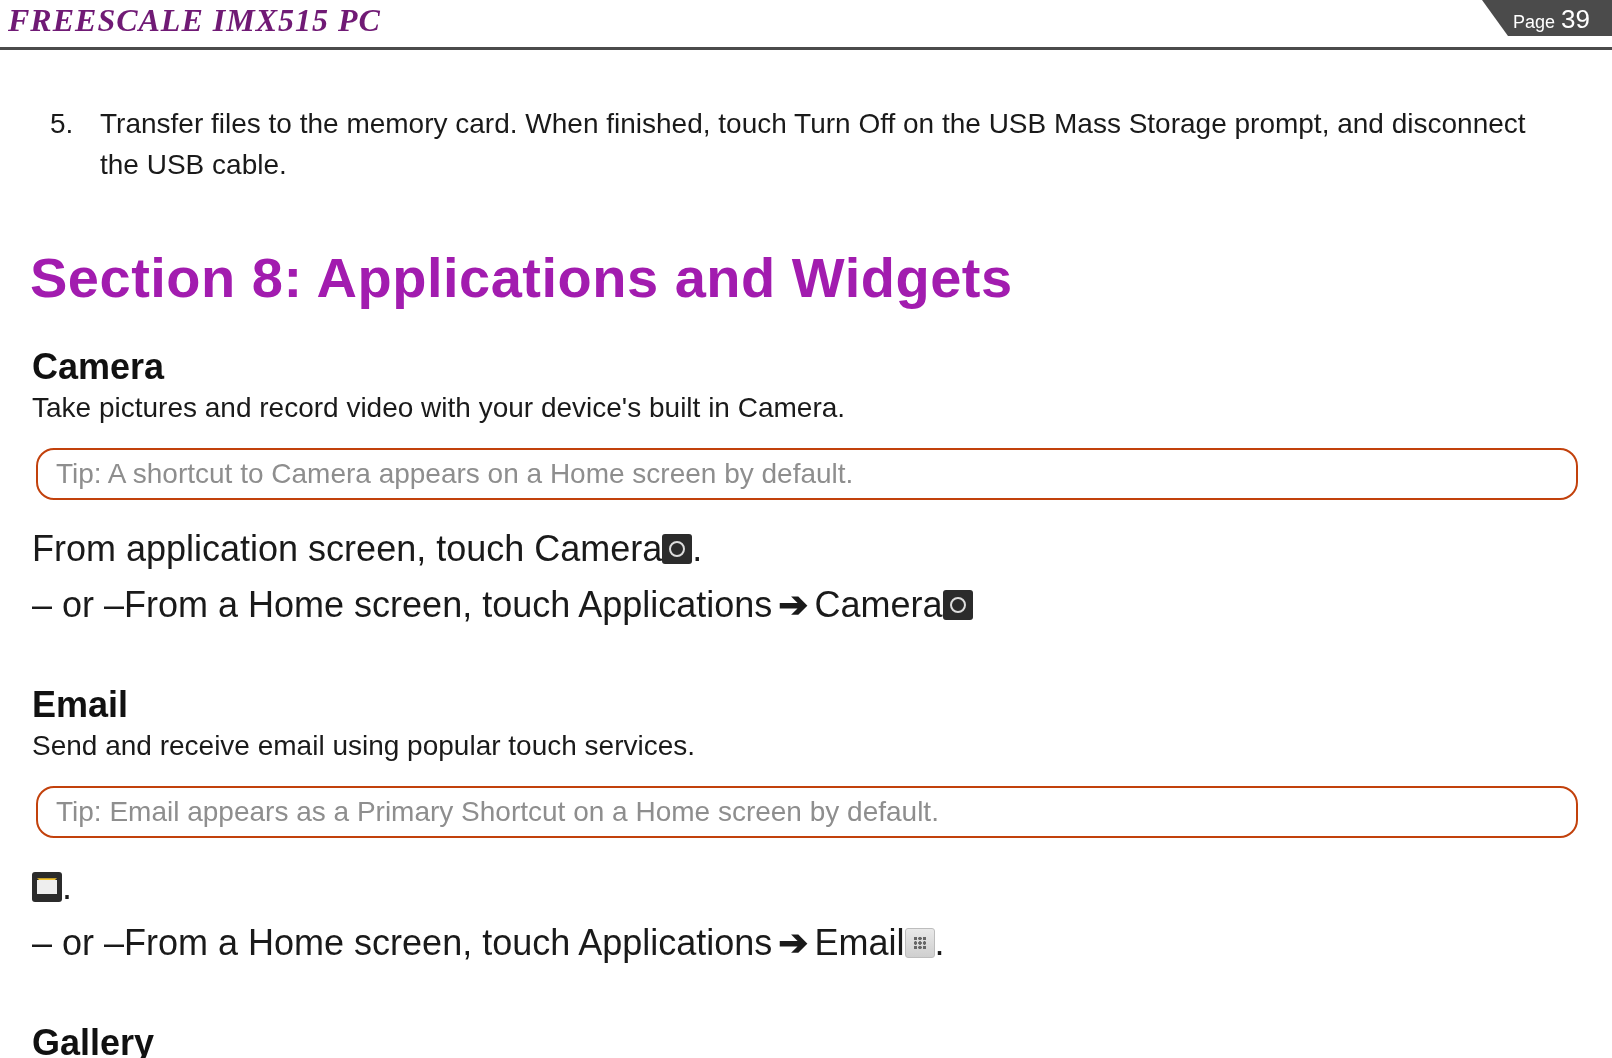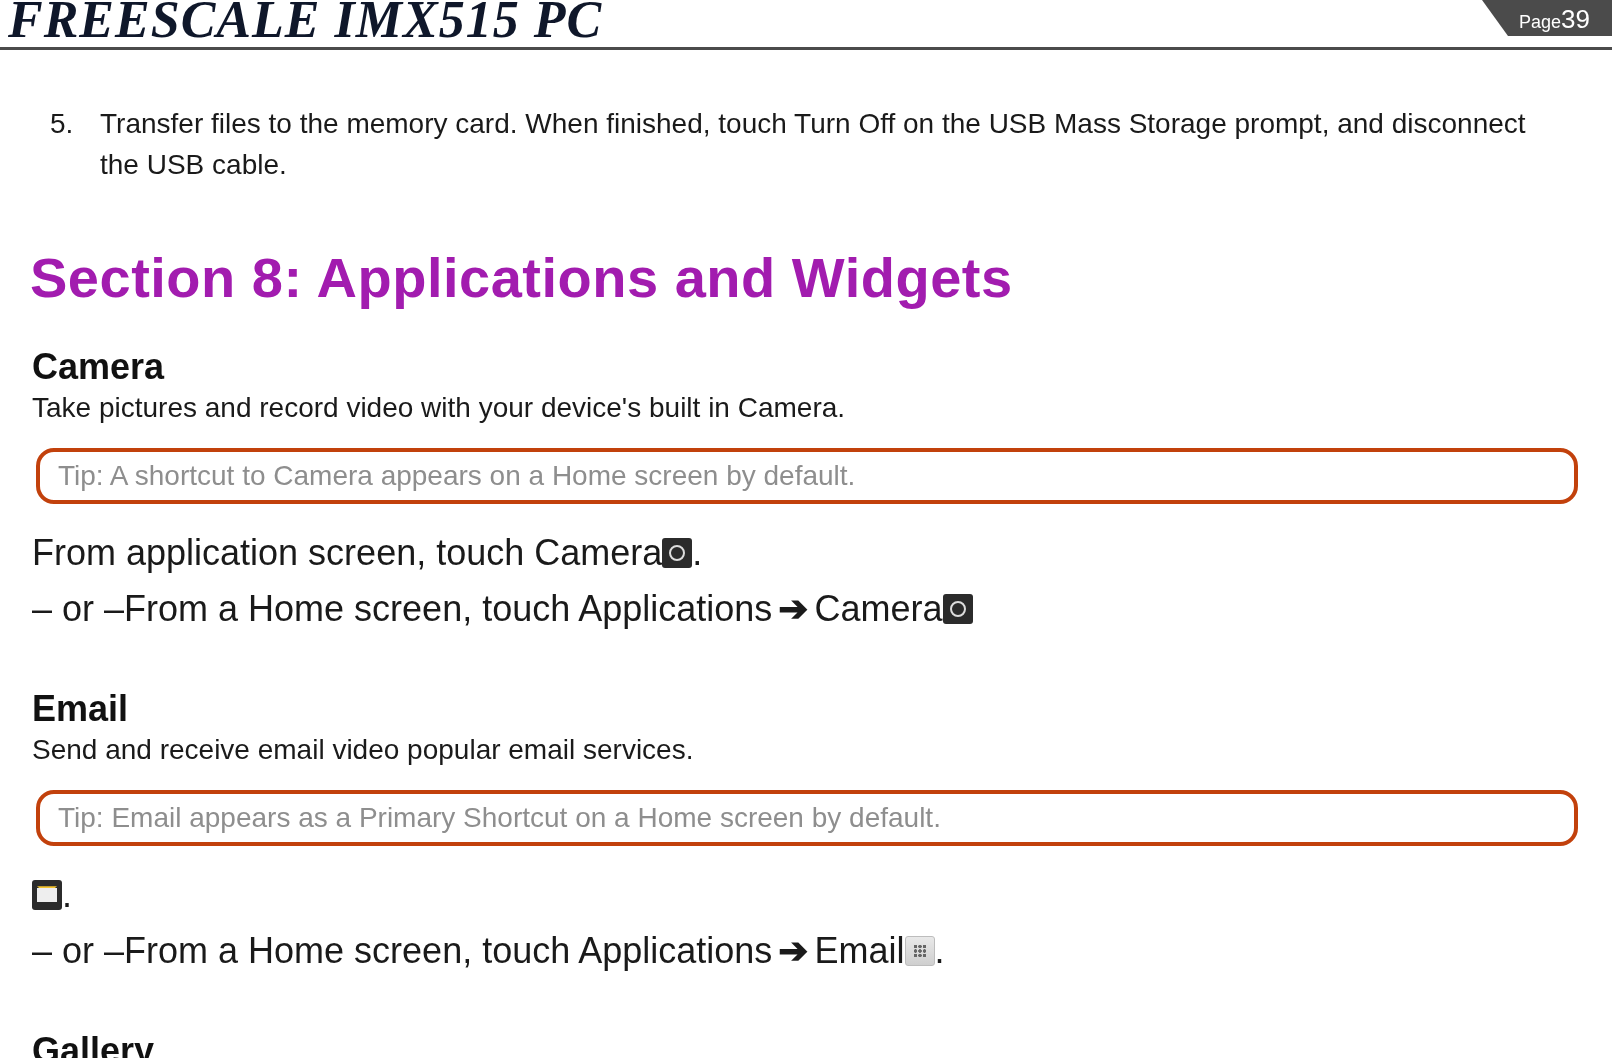--- a/index.html
+++ b/index.html
@@ -16,22 +16,22 @@
     height: 1058px;
   }
   .header {
     position: relative;
     height: 44px;
   }
   .header-title {
     font-family: "Times New Roman", Times, serif;
     font-style: italic;
     font-weight: 700;
-    font-size: 52px;
-    color: #0f172a;
+    font-size: 32px;
+    color: #701a75;
     letter-spacing: 1px;
     padding-left: 8px;
     line-height: 40px;
   }
   .header-rule {
     position: absolute;
     left: 0; right: 0;
     bottom: -6px;
     height: 3px;
     background: #4b4b4b;
@@ -40,21 +40,21 @@
     position: absolute;
     right: 0; top: 0;
     width: 130px; height: 36px;
   }
   .page-tab svg { position: absolute; inset: 0; }
   .page-tab-text {
     position: absolute;
     right: 22px; top: 4px;
     color: #fff;
     font-size: 22px;
-    display: flex; align-items: baseline; 
+    display: flex; align-items: baseline; gap: 6px;
   }
   .page-tab-text .pg-label { font-size: 18px; }
   .page-tab-text .pg-num { font-size: 26px; font-weight: 400; }
 
   .content {
     padding: 60px 30px 0 30px;
   }
 
   .step-row {
     display: flex;
@@ -83,21 +83,21 @@
     margin: 0;
     color: #111;
   }
   .sub-desc {
     font-size: 28px;
     margin: 4px 0 24px 0;
     color: #1a1a1a;
   }
 
   .tip-box {
-    border: 4px solid #c2410c;
+    border: 2px solid #c2410c;
     border-radius: 18px;
     padding: 8px 18px;
     font-size: 28px;
     color: #8e8e8e;
     margin: 0 4px 22px 4px;
   }
 
   .body-line {
     font-size: 36px;
     line-height: 1.5;
@@ -212,21 +212,21 @@
       <div class="body-line">
         <span>– or –From a Home screen, touch Applications  </span>
         <span class="arrow">➔</span>
         <span> Camera</span>
         <span class="icon-box icon-camera-dark"></span>
       </div>
     </div>
 
     <div class="block indent">
       <div class="sub-title">Email</div>
-      <div class="sub-desc">Send and receive email video popular email services.</div>
+      <div class="sub-desc">Send and receive email using popular touch services.</div>
 
       <div class="tip-box">Tip: Email appears as a Primary Shortcut on a Home screen by default.</div>
 
       <div class="body-line">
         <span class="icon-box icon-email-dark"></span>
         <span>.</span>
       </div>
       <div class="body-line">
         <span>– or –From a Home screen, touch Applications   </span>
         <span class="arrow">➔</span>

